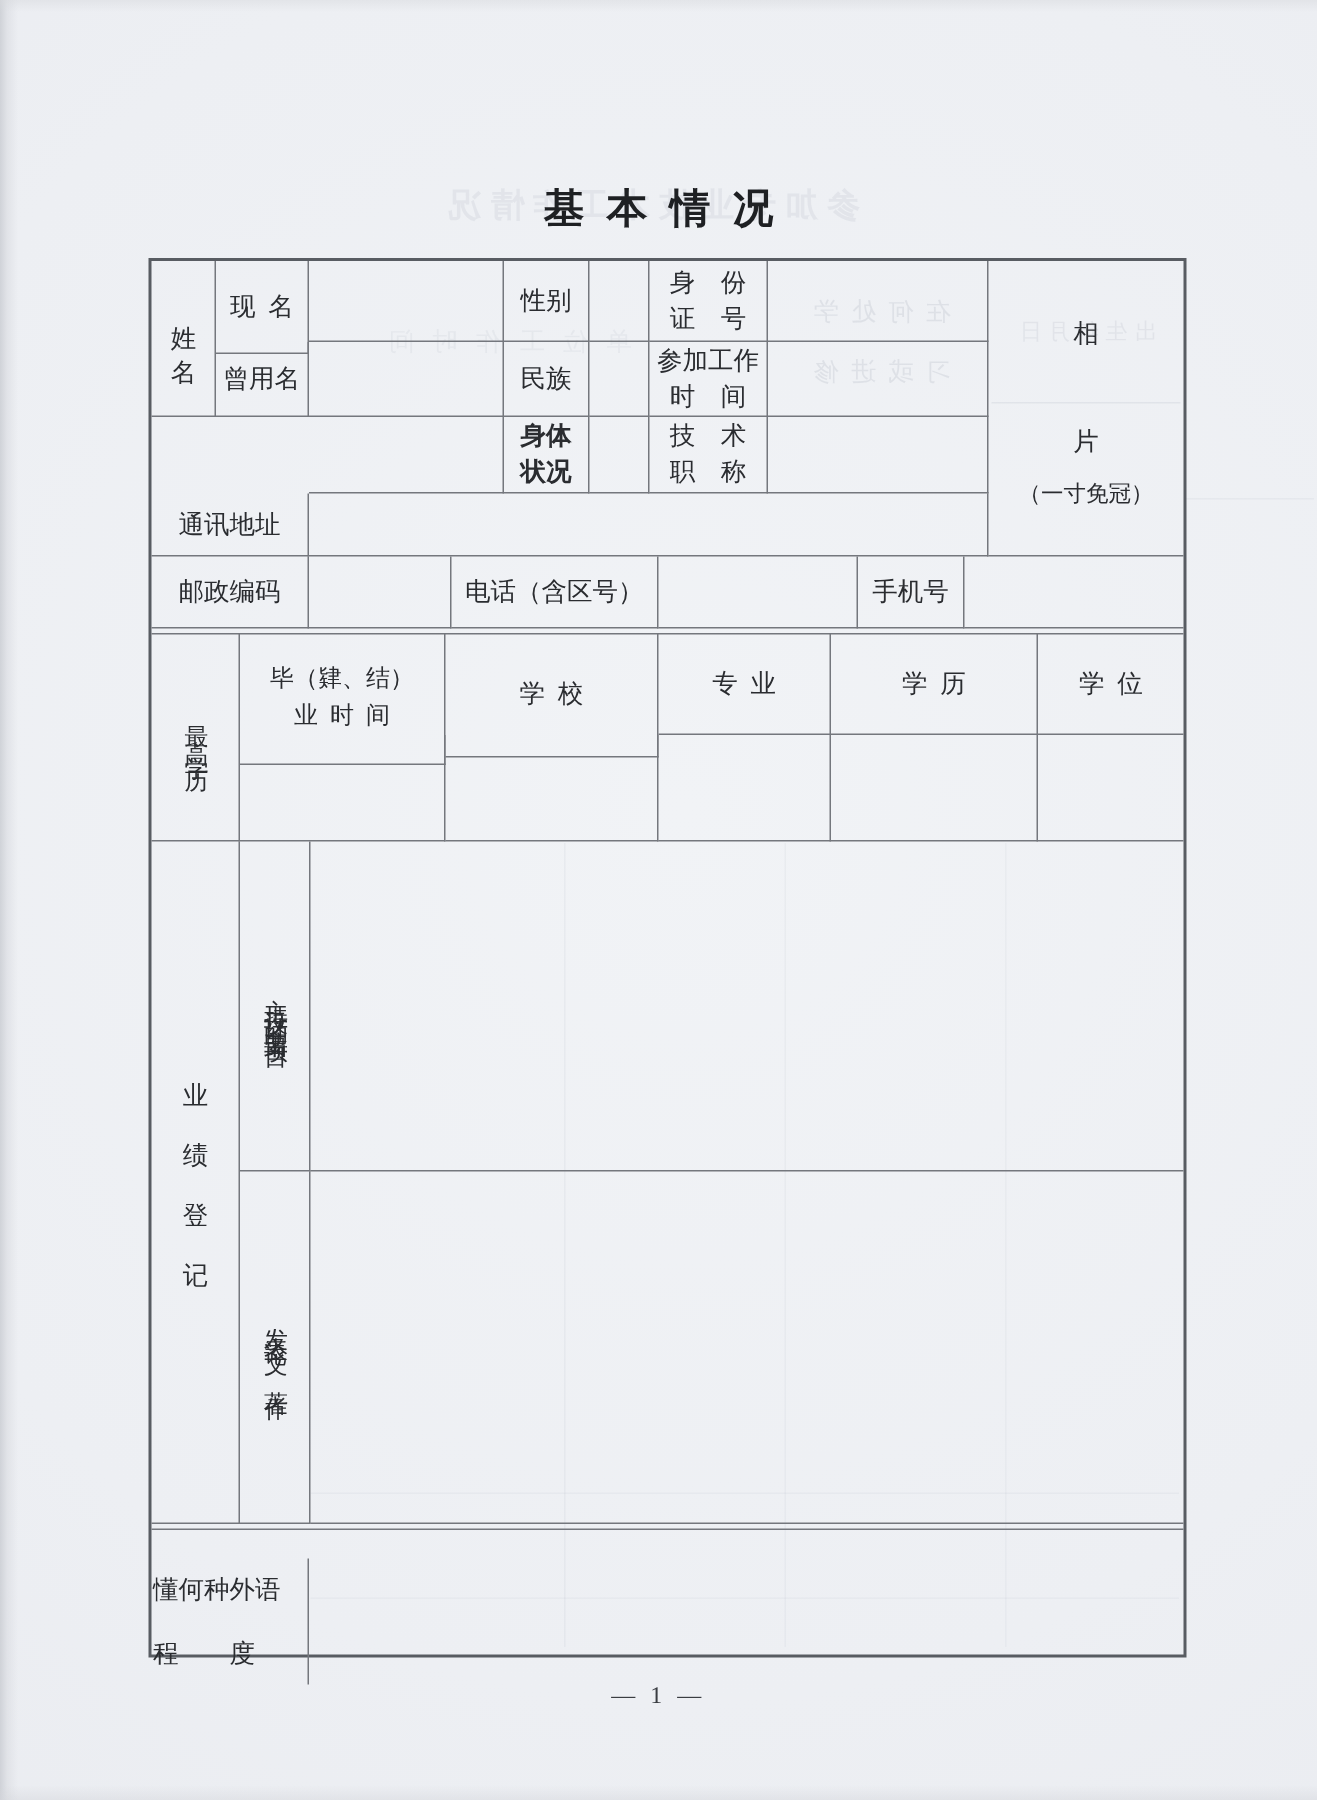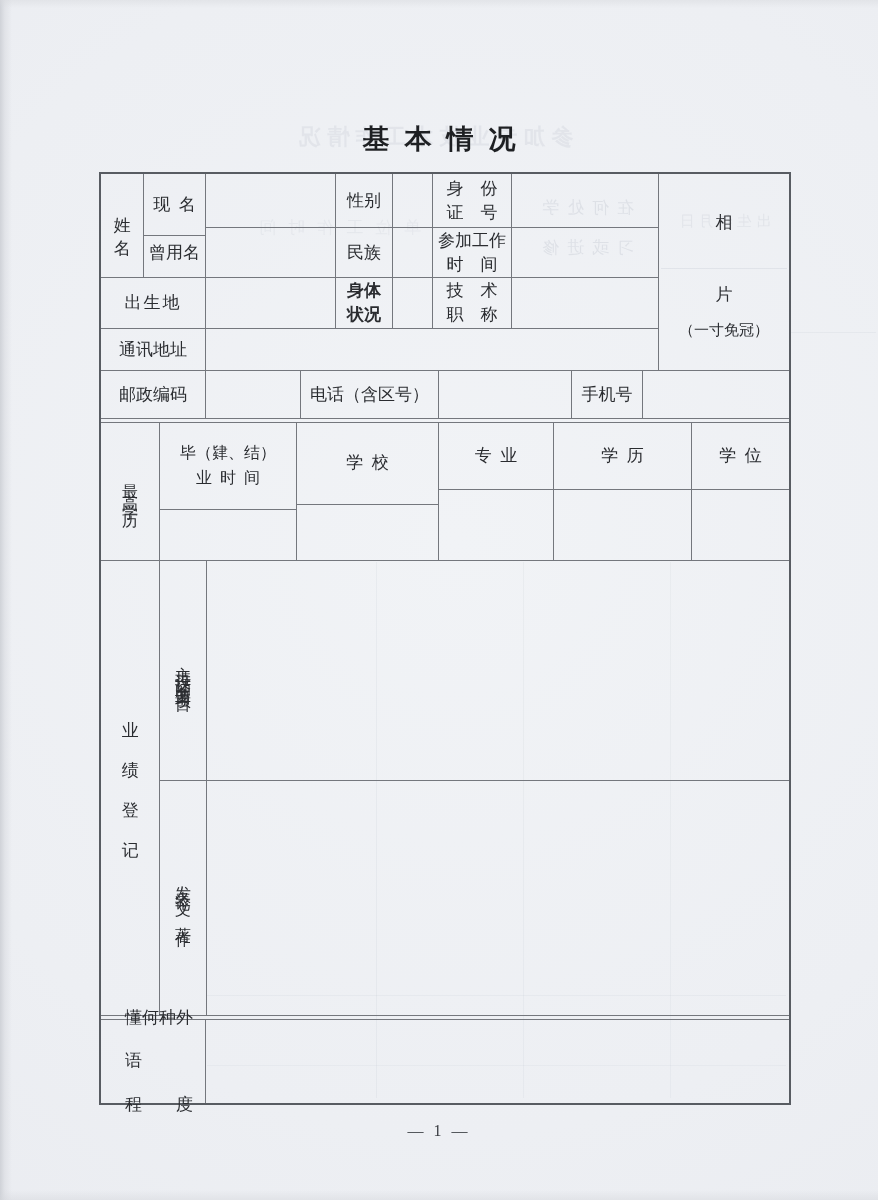--- a/index.html
+++ b/index.html
@@ -37,21 +37,21 @@
     position:absolute; box-sizing:border-box;
     border-right:1px solid #74777d; border-bottom:1px solid #74777d;
     display:flex; align-items:center; justify-content:center;
     font-size:17px; line-height:1.5; text-align:center;
     white-space:pre-wrap; color:#2a2c30;
   }
   .no-r{border-right:none;} .no-b{border-bottom:none;}
   .vtext{writing-mode:vertical-rl; text-orientation:upright;}
   .xline{position:absolute; left:0; width:688px; height:1px; background:#74777d;}
   .photo-cell{flex-direction:column; justify-content:flex-start;}
-  .lang-cell{justify-content:flex-start; text-align:left; padding-left:24px; line-height:2.55;}
+  .lang-cell{justify-content:flex-start; text-align:left; padding-left:1px; line-height:2.55;margin-top:20px;}
   .small{font-size:15px;}
   .pageno{
     position:absolute; left:0; top:1122px; width:100%;
     text-align:center; font-size:16px; letter-spacing:3px; color:#3a3d42;
   }
 </style>
 </head>
 <body>
 
 <div class="page">
@@ -94,21 +94,20 @@
     </div>
 
     <div class="cell" style="left:43px;top:54px;width:62px;height:50px;">曾用名</div>
     <div class="cell" style="left:105px;top:54px;width:130px;height:50px;"></div>
     <div class="cell" style="left:235px;top:54px;width:57px;height:50px;">民族</div>
     <div class="cell" style="left:292px;top:54px;width:40px;height:50px;"></div>
     <div class="cell" style="left:332px;top:54px;width:79px;height:50px;line-height:1.4;">参加工作
 时    间</div>
     <div class="cell" style="left:411px;top:54px;width:147px;height:50px;"></div>
 
-    <div class="cell" style="left:0;top:104px;width:105px;height:51px;letter-spacing:2px;">出生地</div>
     <div class="cell" style="left:105px;top:104px;width:130px;height:51px;"></div>
     <div class="cell" style="left:235px;top:104px;width:57px;height:51px;line-height:1.4;font-weight:bold;">身体
 状况</div>
     <div class="cell" style="left:292px;top:104px;width:40px;height:51px;"></div>
     <div class="cell" style="left:332px;top:104px;width:79px;height:51px;line-height:1.4;">技    术
 职    称</div>
     <div class="cell" style="left:411px;top:104px;width:147px;height:51px;"></div>
 
     <div class="cell" style="left:0;top:155px;width:105px;height:42px;">通讯地址</div>
     <div class="cell" style="left:105px;top:155px;width:453px;height:42px;"></div>

